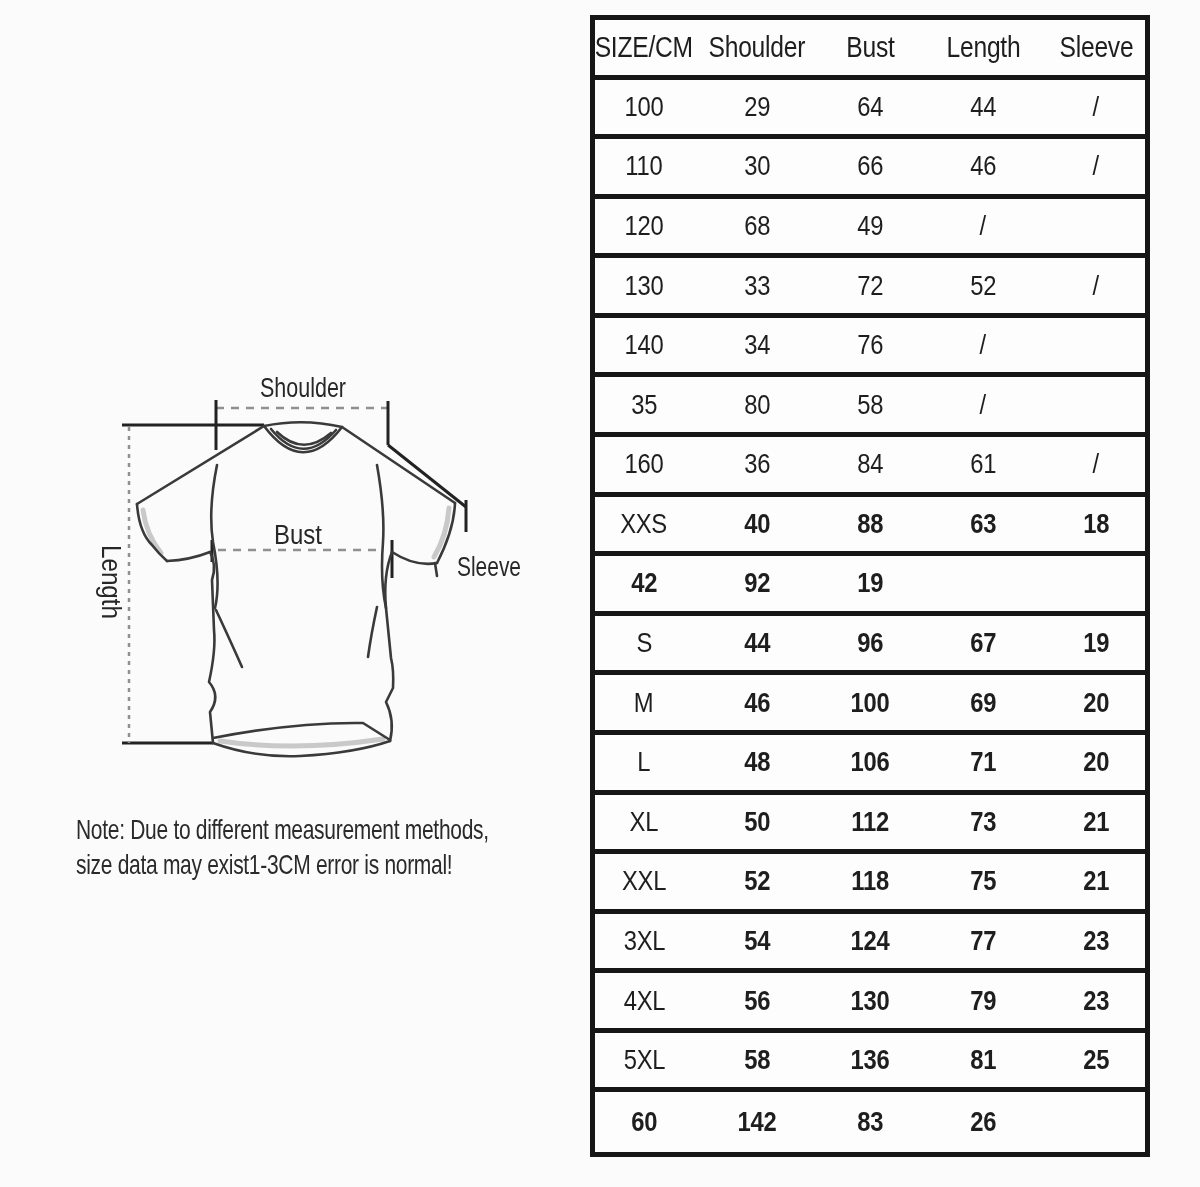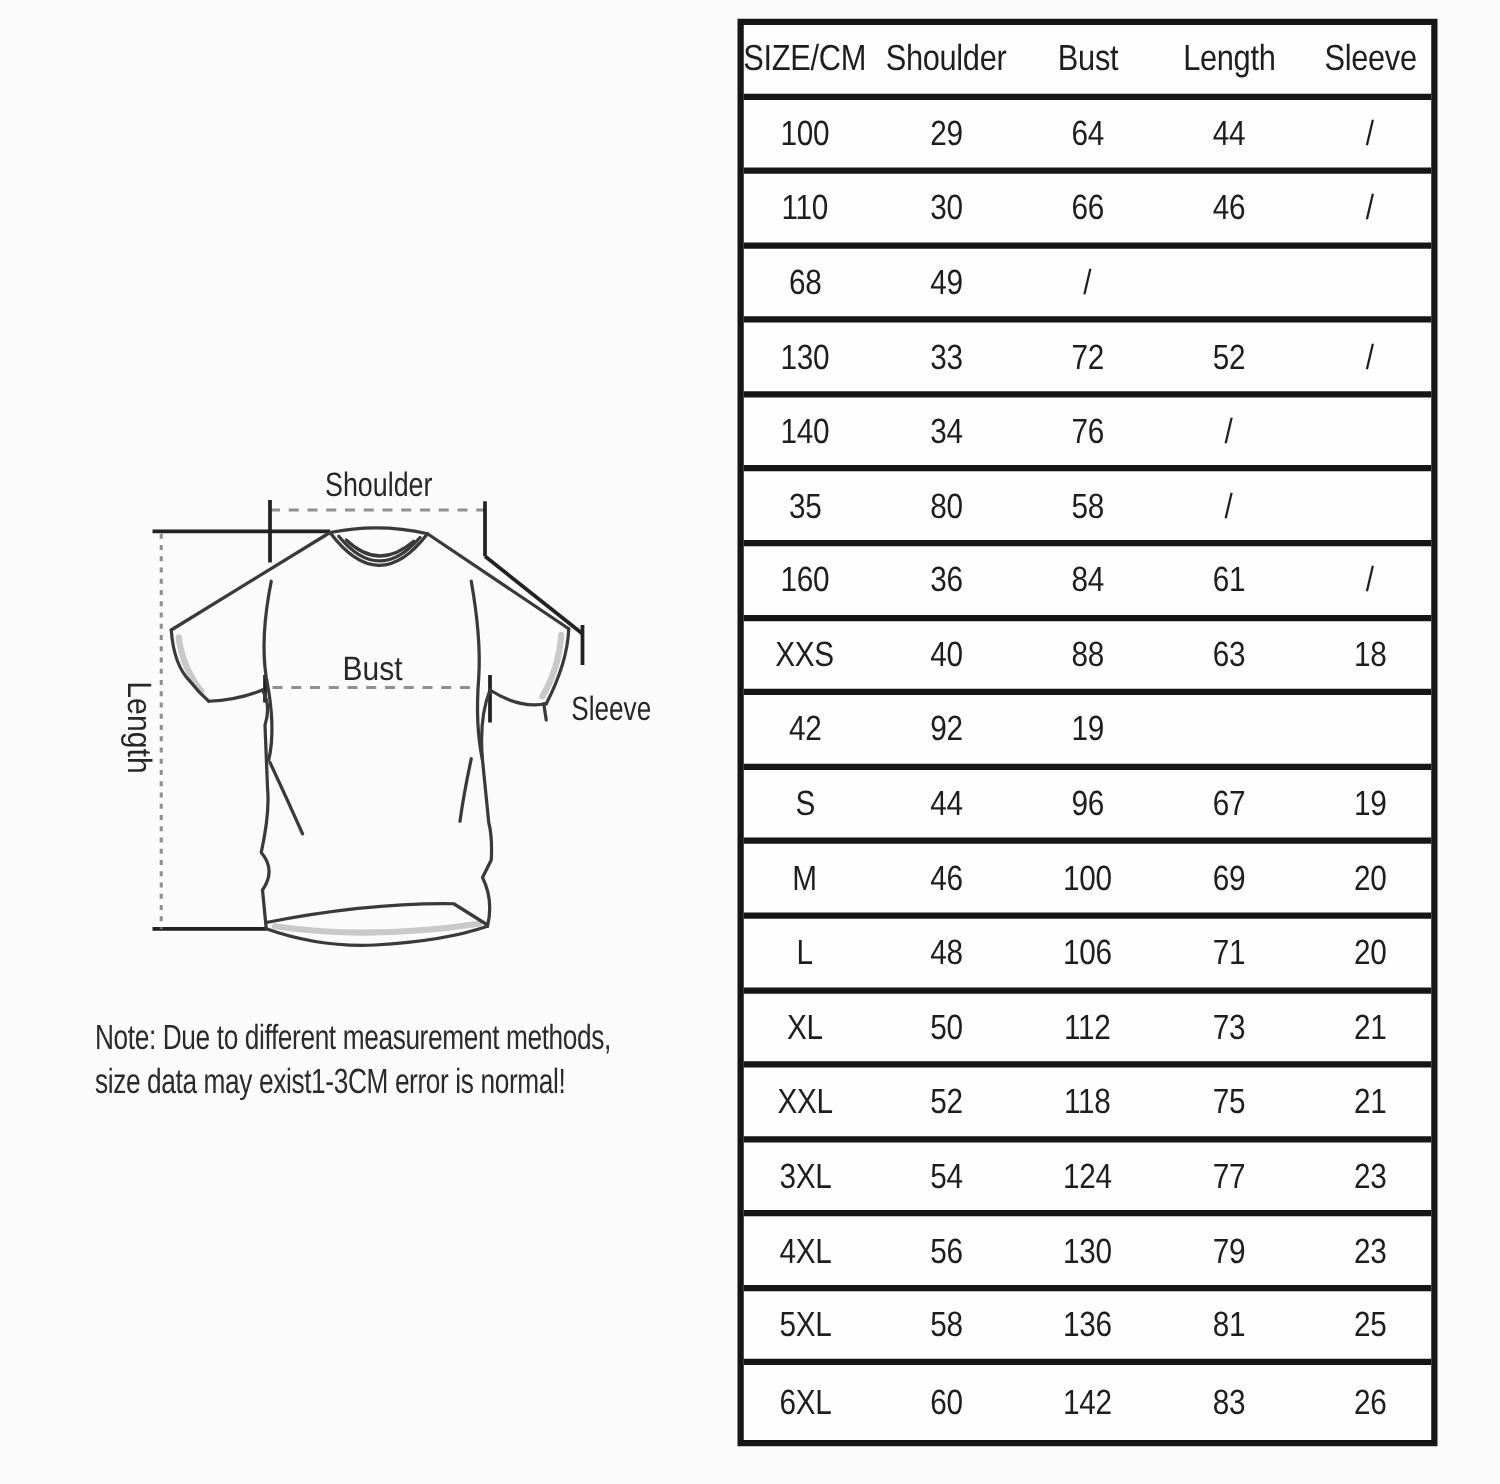--- a/index.html
+++ b/index.html
@@ -28,21 +28,21 @@
     border-bottom:5px solid #161616;
     gap:15px;
   }
   .trow:last-child{border-bottom:none;}
   .cell{
     display:flex;align-items:center;justify-content:center;
     font-size:28px;overflow:hidden;
   }
   .cell>span{display:inline-block;transform:scaleX(0.85);white-space:nowrap;letter-spacing:-0.3px;}
   .trow.header .cell{font-size:29px;}
-  .cell.bold{font-weight:400;}
+  .cell.bold{font-weight:700;}
   
   .shirt{fill:none;stroke:#3a3a3a;stroke-width:2.6;stroke-linecap:round;stroke-linejoin:round;}
   .shade{fill:none;stroke:#c9c9c9;stroke-width:5;stroke-linecap:round;}
   .meas{fill:none;stroke:#222;stroke-width:3;stroke-linecap:butt;}
   .dash{fill:none;stroke:#909090;stroke-width:2.5;}
   .dlabel{font-family:"Liberation Sans","DejaVu Sans",sans-serif;font-size:27px;fill:#272727;}
 </style>
 </head>
 <body>
 
@@ -149,20 +149,23 @@
         </div>
         <div class="cell">
           <span>46</span>
         </div>
         <div class="cell">
           <span>/</span>
         </div>
       </div>
       <div class="trow">
         <div class="cell">
+          <span>120</span>
+        </div>
+        <div class="cell">
           <span>68</span>
         </div>
         <div class="cell">
           <span>49</span>
         </div>
         <div class="cell">
           <span>/</span>
         </div>
       </div>
       <div class="trow">
@@ -385,23 +388,20 @@
           <span>136</span>
         </div>
         <div class="cell bold">
           <span>81</span>
         </div>
         <div class="cell bold">
           <span>25</span>
         </div>
       </div>
       <div class="trow">
-        <div class="cell">
-          <span>6XL</span>
-        </div>
         <div class="cell bold">
           <span>60</span>
         </div>
         <div class="cell bold">
           <span>142</span>
         </div>
         <div class="cell bold">
           <span>83</span>
         </div>
         <div class="cell bold">

